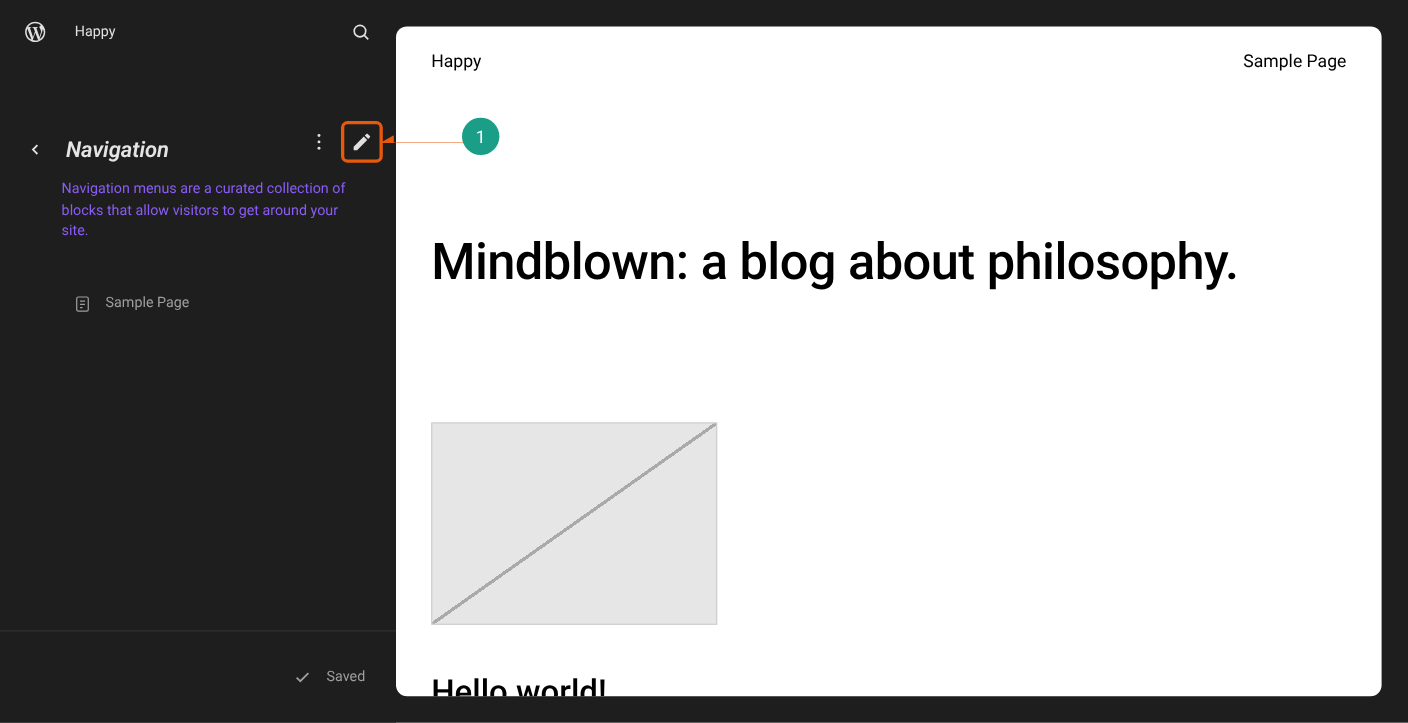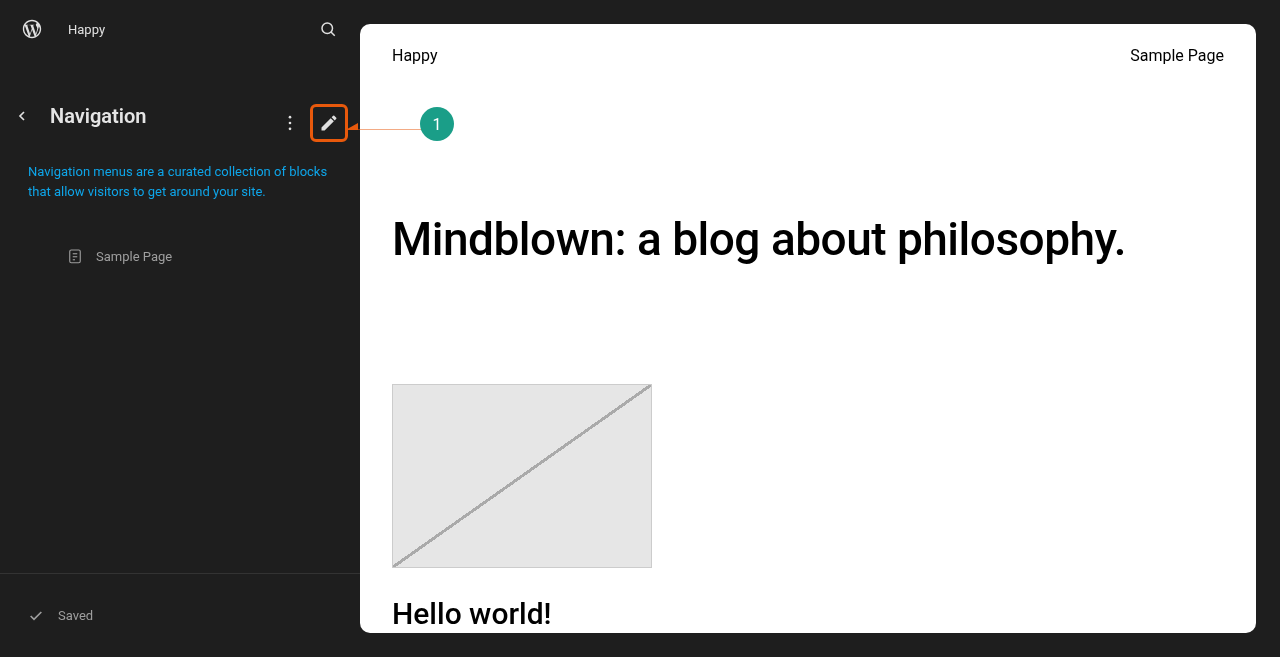--- a/index.html
+++ b/index.html
@@ -41,24 +41,25 @@
 .search-btn {
   width: 32px;
   height: 32px;
   display: flex;
   align-items: center;
   justify-content: center;
   cursor: pointer;
 }
 .nav-header {
   display: flex;
-  align-items: flex-start;
-  padding: 0 12px 0 10px;
+  align-items: flex-end;
+  padding: 0 12px 0 20px;
   margin-top: 46px;
   height: 44px;
+  font-style: italic;
 }
 .back-btn {
   width: 24px;
   height: 24px;
   display: flex;
   align-items: center;
   justify-content: center;
   cursor: pointer;
 }
 .nav-title {
@@ -82,24 +83,25 @@
   cursor: pointer;
   border-radius: 2px;
 }
 .edit-highlight {
   border: 3px solid #e8590c;
   border-radius: 6px;
   width: 38px;
   height: 38px;
 }
 .nav-desc {
-  color: #0ea5e9;
+  color: #8b5cf6;
   font-size: 13px;
   line-height: 1.5;
-  padding: 14px 28px 0 28px;
+  padding: 14px 28px 0 40px;
+  margin-left: 16px;
 }
 .nav-items {
   margin-top: 36px;
   padding: 0 16px;
 }
 .nav-item {
   display: flex;
   align-items: center;
   padding: 10px 12px 10px 50px;
   cursor: pointer;
@@ -114,20 +116,21 @@
   position: absolute;
   bottom: 0;
   left: 0;
   right: 0;
   height: 84px;
   border-top: 1px solid #333;
   display: flex;
   align-items: center;
   padding: 0 28px;
   gap: 14px;
+  justify-content: flex-end;
 }
 .saved-label {
   color: #9e9e9e;
   font-size: 13px;
 }
 .preview {
   flex: 1;
   padding: 24px 24px 24px 0;
 }
 .preview-frame {
@@ -175,21 +178,21 @@
   position: absolute;
   top: 0; left: 0;
   width: 100%;
   height: 100%;
   background: linear-gradient(to bottom right, transparent 49.5%, #aaa 49.5%, #aaa 50.5%, transparent 50.5%);
 }
 .post-title {
   font-size: 30px;
   font-weight: 500;
   color: #000;
-  margin-top: 28px;
+  margin-top: 44px;
 }
 .post-excerpt {
   font-size: 17px;
   color: #000;
   margin-top: 24px;
 }
 .callout {
   position: absolute;
   left: 340px;
   top: 107px;

